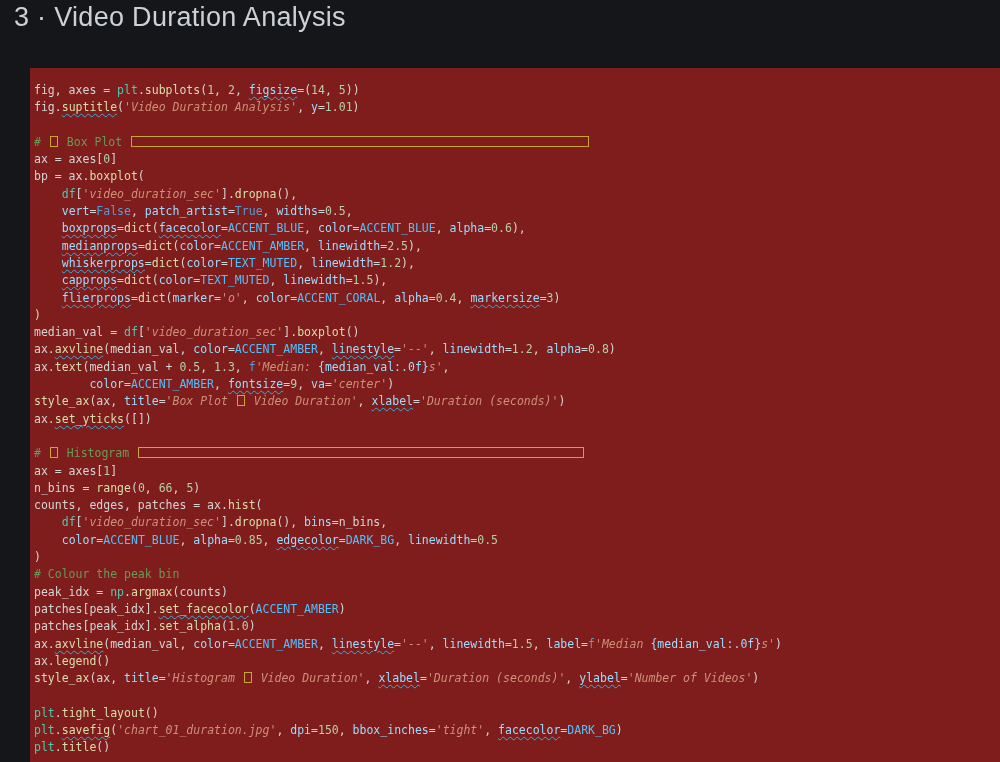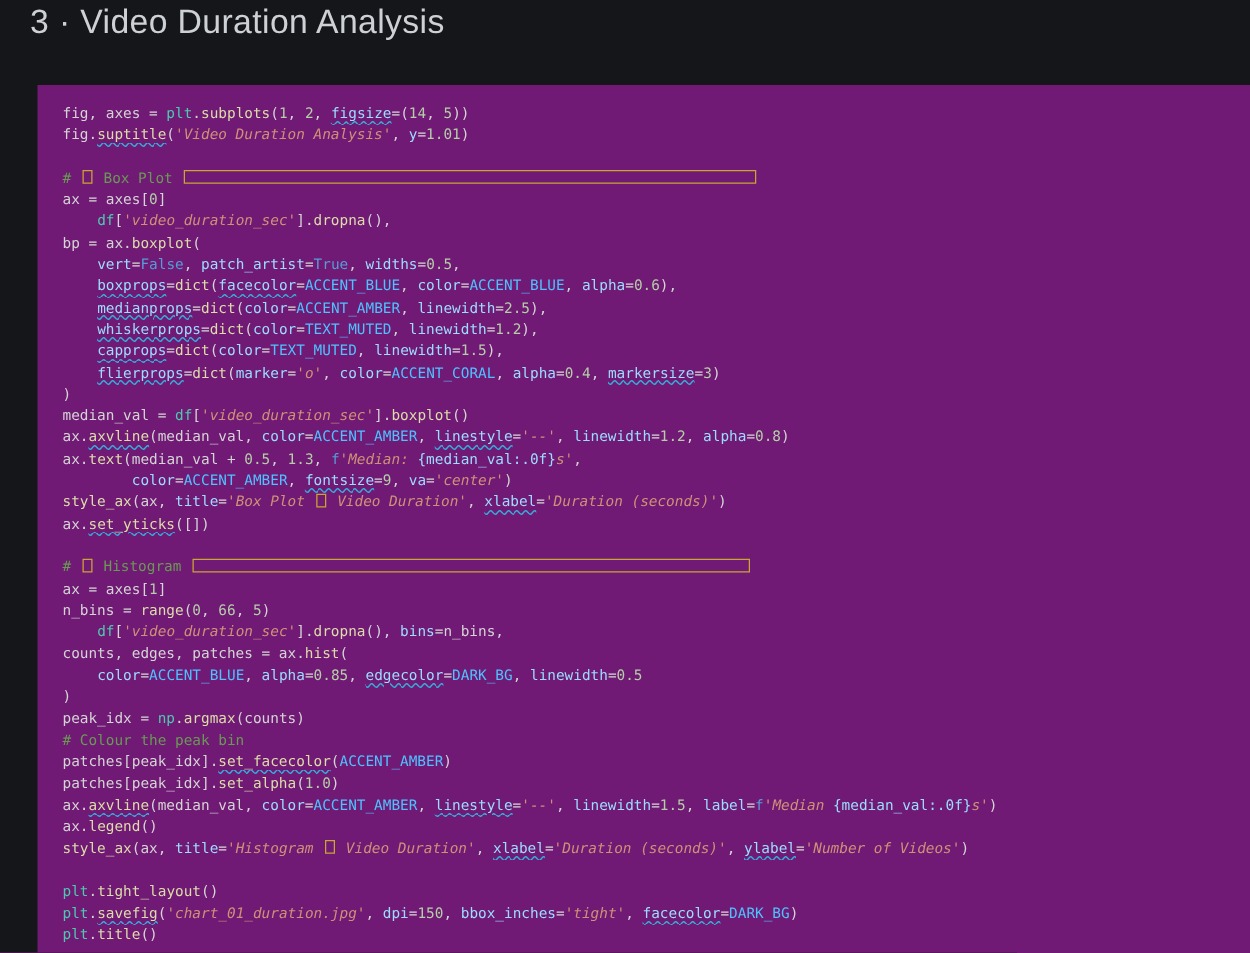--- a/index.html
+++ b/index.html
@@ -4,28 +4,28 @@
 <style>
   html, body { margin:0; padding:0; }
   body {
     width:1000px; height:762px;
     background:#141619;
     position:relative;
     overflow:hidden;
     font-family:"Liberation Sans", sans-serif;
   }
   .header {
-    position:absolute; top:2px; left:24px;
+    position:absolute; top:2px; left:14px;
     font-size:27px; font-weight:400;
     color:#cdd1d5; letter-spacing:0.3px;
   }
   .editor {
     position:absolute; left:30px; top:68px; right:0; bottom:0;
-    background:#701a75;
-    padding:14px 0 0 20px;
+    background:#7f1d1d;
+    padding:14px 0 0 4px;
     box-sizing:border-box;
   }
   .code-lines { }
   .line {
     font-family:"DejaVu Sans Mono","Liberation Mono",monospace;
     font-size:11.5px;
     height:17.3px; line-height:17.3px;
     white-space:pre;
     color:#d4d4d4;
   }
@@ -61,45 +61,45 @@
 
 <div class="header">3 · Video Duration Analysis</div>
 
 <div class="editor">
   <div class="code-lines">
       <div class="line"><span class="tk-d">fig, axes = </span><span class="tk-m">plt</span><span class="tk-d">.</span><span class="tk-f">subplots</span><span class="tk-d">(</span><span class="tk-n">1</span><span class="tk-d">, </span><span class="tk-n">2</span><span class="tk-d">, </span><span class="tk-p sq">figsize</span><span class="tk-d">=(</span><span class="tk-n">14</span><span class="tk-d">, </span><span class="tk-n">5</span><span class="tk-d">))</span></div>
       <div class="line"><span class="tk-d">fig.</span><span class="tk-f sq">suptitle</span><span class="tk-d">(</span><span class="tk-s">'Video Duration Analysis'</span><span class="tk-d">, </span><span class="tk-p">y</span><span class="tk-d">=</span><span class="tk-n">1.01</span><span class="tk-d">)</span></div>
       <div class="line"></div>
       <div class="line"><span class="tk-c"># </span><span class="ubox"></span><span class="tk-c"> Box Plot </span><span class="ubox" style="width: 458px;"></span></div>
       <div class="line"><span class="tk-d">ax = axes[</span><span class="tk-n">0</span><span class="tk-d">]</span></div>
+      <div class="line"><span class="tk-d">bp = ax.</span><span class="tk-f">boxplot</span><span class="tk-d">(</span></div>
       <div class="line"><span class="tk-d">    </span><span class="tk-m">df</span><span class="tk-d">[</span><span class="tk-s">'video_duration_sec'</span><span class="tk-d">].</span><span class="tk-f">dropna</span><span class="tk-d">(),</span></div>
-      <div class="line"><span class="tk-d">bp = ax.</span><span class="tk-f">boxplot</span><span class="tk-d">(</span></div>
       <div class="line"><span class="tk-d">    </span><span class="tk-p">vert</span><span class="tk-d">=</span><span class="tk-k">False</span><span class="tk-d">, </span><span class="tk-p">patch_artist</span><span class="tk-d">=</span><span class="tk-k">True</span><span class="tk-d">, </span><span class="tk-p">widths</span><span class="tk-d">=</span><span class="tk-n">0.5</span><span class="tk-d">,</span></div>
       <div class="line"><span class="tk-d">    </span><span class="tk-p sq">boxprops</span><span class="tk-d">=</span><span class="tk-f">dict</span><span class="tk-d">(</span><span class="tk-p sq">facecolor</span><span class="tk-d">=</span><span class="tk-C">ACCENT_BLUE</span><span class="tk-d">, </span><span class="tk-p">color</span><span class="tk-d">=</span><span class="tk-C">ACCENT_BLUE</span><span class="tk-d">, </span><span class="tk-p">alpha</span><span class="tk-d">=</span><span class="tk-n">0.6</span><span class="tk-d">),</span></div>
       <div class="line"><span class="tk-d">    </span><span class="tk-p sq">medianprops</span><span class="tk-d">=</span><span class="tk-f">dict</span><span class="tk-d">(</span><span class="tk-p">color</span><span class="tk-d">=</span><span class="tk-C">ACCENT_AMBER</span><span class="tk-d">, </span><span class="tk-p">linewidth</span><span class="tk-d">=</span><span class="tk-n">2.5</span><span class="tk-d">),</span></div>
       <div class="line"><span class="tk-d">    </span><span class="tk-p sq">whiskerprops</span><span class="tk-d">=</span><span class="tk-f">dict</span><span class="tk-d">(</span><span class="tk-p">color</span><span class="tk-d">=</span><span class="tk-C">TEXT_MUTED</span><span class="tk-d">, </span><span class="tk-p">linewidth</span><span class="tk-d">=</span><span class="tk-n">1.2</span><span class="tk-d">),</span></div>
       <div class="line"><span class="tk-d">    </span><span class="tk-p sq">capprops</span><span class="tk-d">=</span><span class="tk-f">dict</span><span class="tk-d">(</span><span class="tk-p">color</span><span class="tk-d">=</span><span class="tk-C">TEXT_MUTED</span><span class="tk-d">, </span><span class="tk-p">linewidth</span><span class="tk-d">=</span><span class="tk-n">1.5</span><span class="tk-d">),</span></div>
       <div class="line"><span class="tk-d">    </span><span class="tk-p sq">flierprops</span><span class="tk-d">=</span><span class="tk-f">dict</span><span class="tk-d">(</span><span class="tk-p">marker</span><span class="tk-d">=</span><span class="tk-s">'o'</span><span class="tk-d">, </span><span class="tk-p">color</span><span class="tk-d">=</span><span class="tk-C">ACCENT_CORAL</span><span class="tk-d">, </span><span class="tk-p">alpha</span><span class="tk-d">=</span><span class="tk-n">0.4</span><span class="tk-d">, </span><span class="tk-p sq">markersize</span><span class="tk-d">=</span><span class="tk-n">3</span><span class="tk-d">)</span></div>
       <div class="line"><span class="tk-d">)</span></div>
       <div class="line"><span class="tk-d">median_val = </span><span class="tk-m">df</span><span class="tk-d">[</span><span class="tk-s">'video_duration_sec'</span><span class="tk-d">].</span><span class="tk-f">boxplot</span><span class="tk-d">()</span></div>
       <div class="line"><span class="tk-d">ax.</span><span class="tk-f sq">axvline</span><span class="tk-d">(median_val, </span><span class="tk-p">color</span><span class="tk-d">=</span><span class="tk-C">ACCENT_AMBER</span><span class="tk-d">, </span><span class="tk-p sq">linestyle</span><span class="tk-d">=</span><span class="tk-s">'--'</span><span class="tk-d">, </span><span class="tk-p">linewidth</span><span class="tk-d">=</span><span class="tk-n">1.2</span><span class="tk-d">, </span><span class="tk-p">alpha</span><span class="tk-d">=</span><span class="tk-n">0.8</span><span class="tk-d">)</span></div>
       <div class="line"><span class="tk-d">ax.</span><span class="tk-f">text</span><span class="tk-d">(median_val + </span><span class="tk-n">0.5</span><span class="tk-d">, </span><span class="tk-n">1.3</span><span class="tk-d">, </span><span class="tk-k">f</span><span class="tk-s">'Median: </span><span class="tk-p">{median_val:.0f}</span><span class="tk-s">s'</span><span class="tk-d">,</span></div>
       <div class="line"><span class="tk-d">        </span><span class="tk-p">color</span><span class="tk-d">=</span><span class="tk-C">ACCENT_AMBER</span><span class="tk-d">, </span><span class="tk-p sq">fontsize</span><span class="tk-d">=</span><span class="tk-n">9</span><span class="tk-d">, </span><span class="tk-p">va</span><span class="tk-d">=</span><span class="tk-s">'center'</span><span class="tk-d">)</span></div>
       <div class="line"><span class="tk-f">style_ax</span><span class="tk-d">(ax, </span><span class="tk-p">title</span><span class="tk-d">=</span><span class="tk-s">'Box Plot </span><span class="ubox"></span><span class="tk-s"> Video Duration'</span><span class="tk-d">, </span><span class="tk-p sq">xlabel</span><span class="tk-d">=</span><span class="tk-s">'Duration (seconds)'</span><span class="tk-d">)</span></div>
       <div class="line"><span class="tk-d">ax.</span><span class="tk-f sq">set_yticks</span><span class="tk-d">([])</span></div>
       <div class="line"></div>
       <div class="line"><span class="tk-c"># </span><span class="ubox"></span><span class="tk-c"> Histogram </span><span class="ubox" style="width: 446px;"></span></div>
       <div class="line"><span class="tk-d">ax = axes[</span><span class="tk-n">1</span><span class="tk-d">]</span></div>
       <div class="line"><span class="tk-d">n_bins = </span><span class="tk-f">range</span><span class="tk-d">(</span><span class="tk-n">0</span><span class="tk-d">, </span><span class="tk-n">66</span><span class="tk-d">, </span><span class="tk-n">5</span><span class="tk-d">)</span></div>
+      <div class="line"><span class="tk-d">counts, edges, patches = ax.</span><span class="tk-f">hist</span><span class="tk-d">(</span></div>
       <div class="line"><span class="tk-d">    </span><span class="tk-m">df</span><span class="tk-d">[</span><span class="tk-s">'video_duration_sec'</span><span class="tk-d">].</span><span class="tk-f">dropna</span><span class="tk-d">(), </span><span class="tk-p">bins</span><span class="tk-d">=n_bins,</span></div>
-      <div class="line"><span class="tk-d">counts, edges, patches = ax.</span><span class="tk-f">hist</span><span class="tk-d">(</span></div>
       <div class="line"><span class="tk-d">    </span><span class="tk-p">color</span><span class="tk-d">=</span><span class="tk-C">ACCENT_BLUE</span><span class="tk-d">, </span><span class="tk-p">alpha</span><span class="tk-d">=</span><span class="tk-n">0.85</span><span class="tk-d">, </span><span class="tk-p sq">edgecolor</span><span class="tk-d">=</span><span class="tk-C">DARK_BG</span><span class="tk-d">, </span><span class="tk-p">linewidth</span><span class="tk-d">=</span><span class="tk-n">0.5</span></div>
       <div class="line"><span class="tk-d">)</span></div>
+      <div class="line"><span class="tk-c"># Colour the peak bin</span></div>
       <div class="line"><span class="tk-d">peak_idx = </span><span class="tk-m">np</span><span class="tk-d">.</span><span class="tk-f">argmax</span><span class="tk-d">(counts)</span></div>
-      <div class="line"><span class="tk-c"># Colour the peak bin</span></div>
       <div class="line"><span class="tk-d">patches[peak_idx].</span><span class="tk-f sq">set_facecolor</span><span class="tk-d">(</span><span class="tk-C">ACCENT_AMBER</span><span class="tk-d">)</span></div>
       <div class="line"><span class="tk-d">patches[peak_idx].</span><span class="tk-f">set_alpha</span><span class="tk-d">(</span><span class="tk-n">1.0</span><span class="tk-d">)</span></div>
       <div class="line"><span class="tk-d">ax.</span><span class="tk-f sq">axvline</span><span class="tk-d">(median_val, </span><span class="tk-p">color</span><span class="tk-d">=</span><span class="tk-C">ACCENT_AMBER</span><span class="tk-d">, </span><span class="tk-p sq">linestyle</span><span class="tk-d">=</span><span class="tk-s">'--'</span><span class="tk-d">, </span><span class="tk-p">linewidth</span><span class="tk-d">=</span><span class="tk-n">1.5</span><span class="tk-d">, </span><span class="tk-p">label</span><span class="tk-d">=</span><span class="tk-k">f</span><span class="tk-s">'Median </span><span class="tk-p">{median_val:.0f}</span><span class="tk-s">s'</span><span class="tk-d">)</span></div>
       <div class="line"><span class="tk-d">ax.</span><span class="tk-f">legend</span><span class="tk-d">()</span></div>
       <div class="line"><span class="tk-f">style_ax</span><span class="tk-d">(ax, </span><span class="tk-p">title</span><span class="tk-d">=</span><span class="tk-s">'Histogram </span><span class="ubox"></span><span class="tk-s"> Video Duration'</span><span class="tk-d">, </span><span class="tk-p sq">xlabel</span><span class="tk-d">=</span><span class="tk-s">'Duration (seconds)'</span><span class="tk-d">, </span><span class="tk-p sq">ylabel</span><span class="tk-d">=</span><span class="tk-s">'Number of Videos'</span><span class="tk-d">)</span></div>
       <div class="line"></div>
       <div class="line"><span class="tk-m">plt</span><span class="tk-d">.</span><span class="tk-f">tight_layout</span><span class="tk-d">()</span></div>
       <div class="line"><span class="tk-m">plt</span><span class="tk-d">.</span><span class="tk-f sq">savefig</span><span class="tk-d">(</span><span class="tk-s">'chart_01_duration.jpg'</span><span class="tk-d">, </span><span class="tk-p">dpi</span><span class="tk-d">=</span><span class="tk-n">150</span><span class="tk-d">, </span><span class="tk-p">bbox_inches</span><span class="tk-d">=</span><span class="tk-s">'tight'</span><span class="tk-d">, </span><span class="tk-p sq">facecolor</span><span class="tk-d">=</span><span class="tk-C">DARK_BG</span><span class="tk-d">)</span></div>
       <div class="line"><span class="tk-m">plt</span><span class="tk-d">.</span><span class="tk-f">title</span><span class="tk-d">()</span></div>
     </div>

